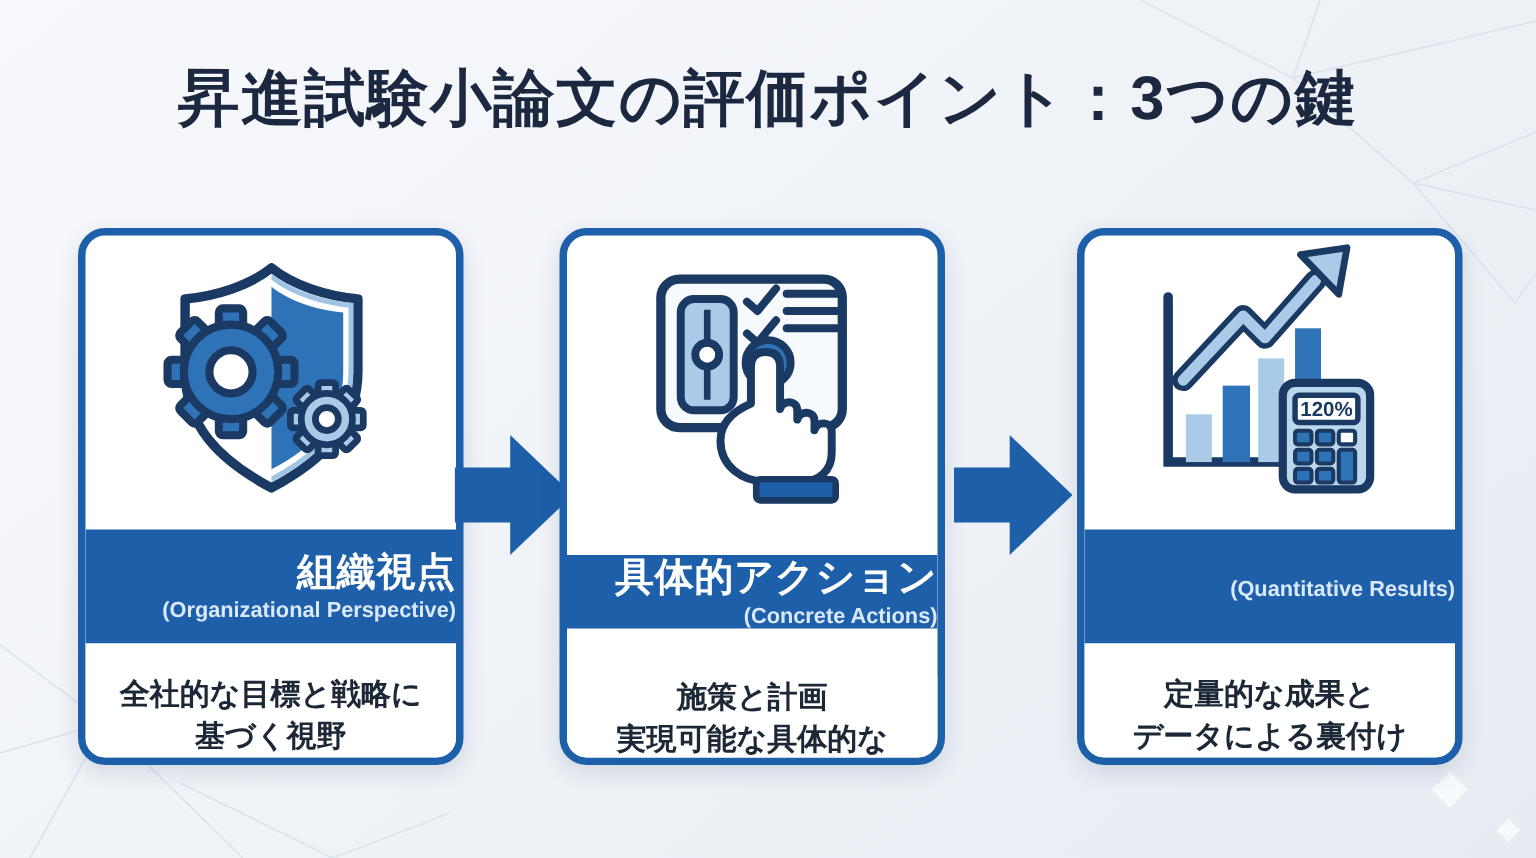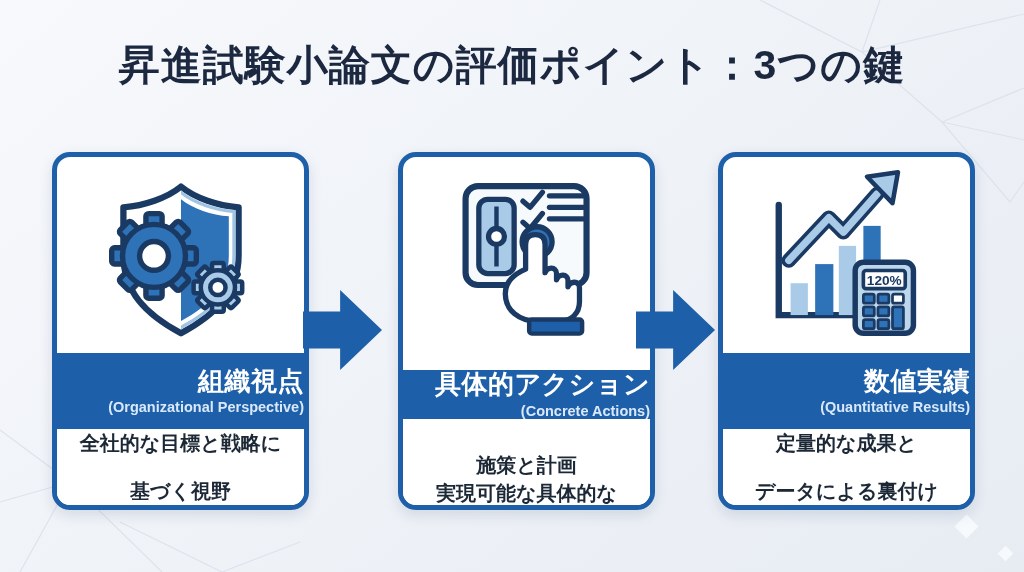--- a/index.html
+++ b/index.html
@@ -13,30 +13,30 @@
     position:absolute;top:38px;left:0;width:100%;margin:0;
     text-align:center;font-size:41px;font-weight:800;color:#1b2840;
     letter-spacing:1px;
   }
   .card{
     position:absolute;top:152px;width:257px;height:358px;box-sizing:border-box;
     background:#ffffff;border:5px solid #1d5fa8;border-radius:18px;
     box-shadow:0 5px 14px rgba(25,50,95,.13);
     display:flex;flex-direction:column;overflow:hidden;
   }
-  .card.c1{left:52px;} .card.c2{left:398px;gap:32px;} .card.c3{left:718px;}
-  .icon-area{height:196px;display:flex;align-items:center;justify-content:center;}
+  .card.c1{left:52px;} .card.c2{left:373px;gap:32px;} .card.c3{left:718px;}
+  .icon-area{height:196px;display:flex;justify-content:center;}
   .band{
     height:76px;background:#1d5fa8;color:#fff;
     display:flex;flex-direction:column;align-items:flex-end;justify-content:center;
   }
   .band .jp{font-size:26px;font-weight:800;line-height:1.1;letter-spacing:.5px;}
   .band .en{font-size:14.5px;font-weight:700;color:#d9e9fb;margin-top:4px;}
   .desc{
-    flex:1;display:flex;flex-direction:column;align-items:center;justify-content:space-between;
+    flex:1;display:flex;flex-direction:column;align-items:center;justify-content:flex-end;
     font-size:20px;font-weight:800;color:#1c2836;line-height:1.4;text-align:center;
     background:#fff;
   }
   .arrow{
     position:absolute;top:290px;width:79px;height:80px;background:#1d5fa8;
     clip-path:polygon(0 27%,47% 27%,47% 0,100% 50%,47% 100%,47% 73%,0 73%);
   }
   .arrow.a1{left:303px;} .arrow.a2{left:636px;}
 </style>
 </head>
@@ -174,21 +174,20 @@
             <rect x="118" y="157" width="12" height="10" rx="2"></rect>
             <rect x="134" y="157" width="12" height="10" rx="2"></rect>
             <rect x="118" y="171" width="12" height="10" rx="2"></rect>
             <rect x="134" y="171" width="12" height="10" rx="2"></rect>
             <rect x="150" y="157" width="12" height="24" rx="2"></rect>
           </g>
         </g>
       </svg>
     </div>
     <div class="band">
-      <div class="jp">数値実績</div>
       <div class="en">(Quantitative Results)</div>
     </div>
     <div class="desc">
       <div>定量的な成果と</div>
       <div>データによる裏付け</div>
     </div>
   </section>
 
 </div>
 

